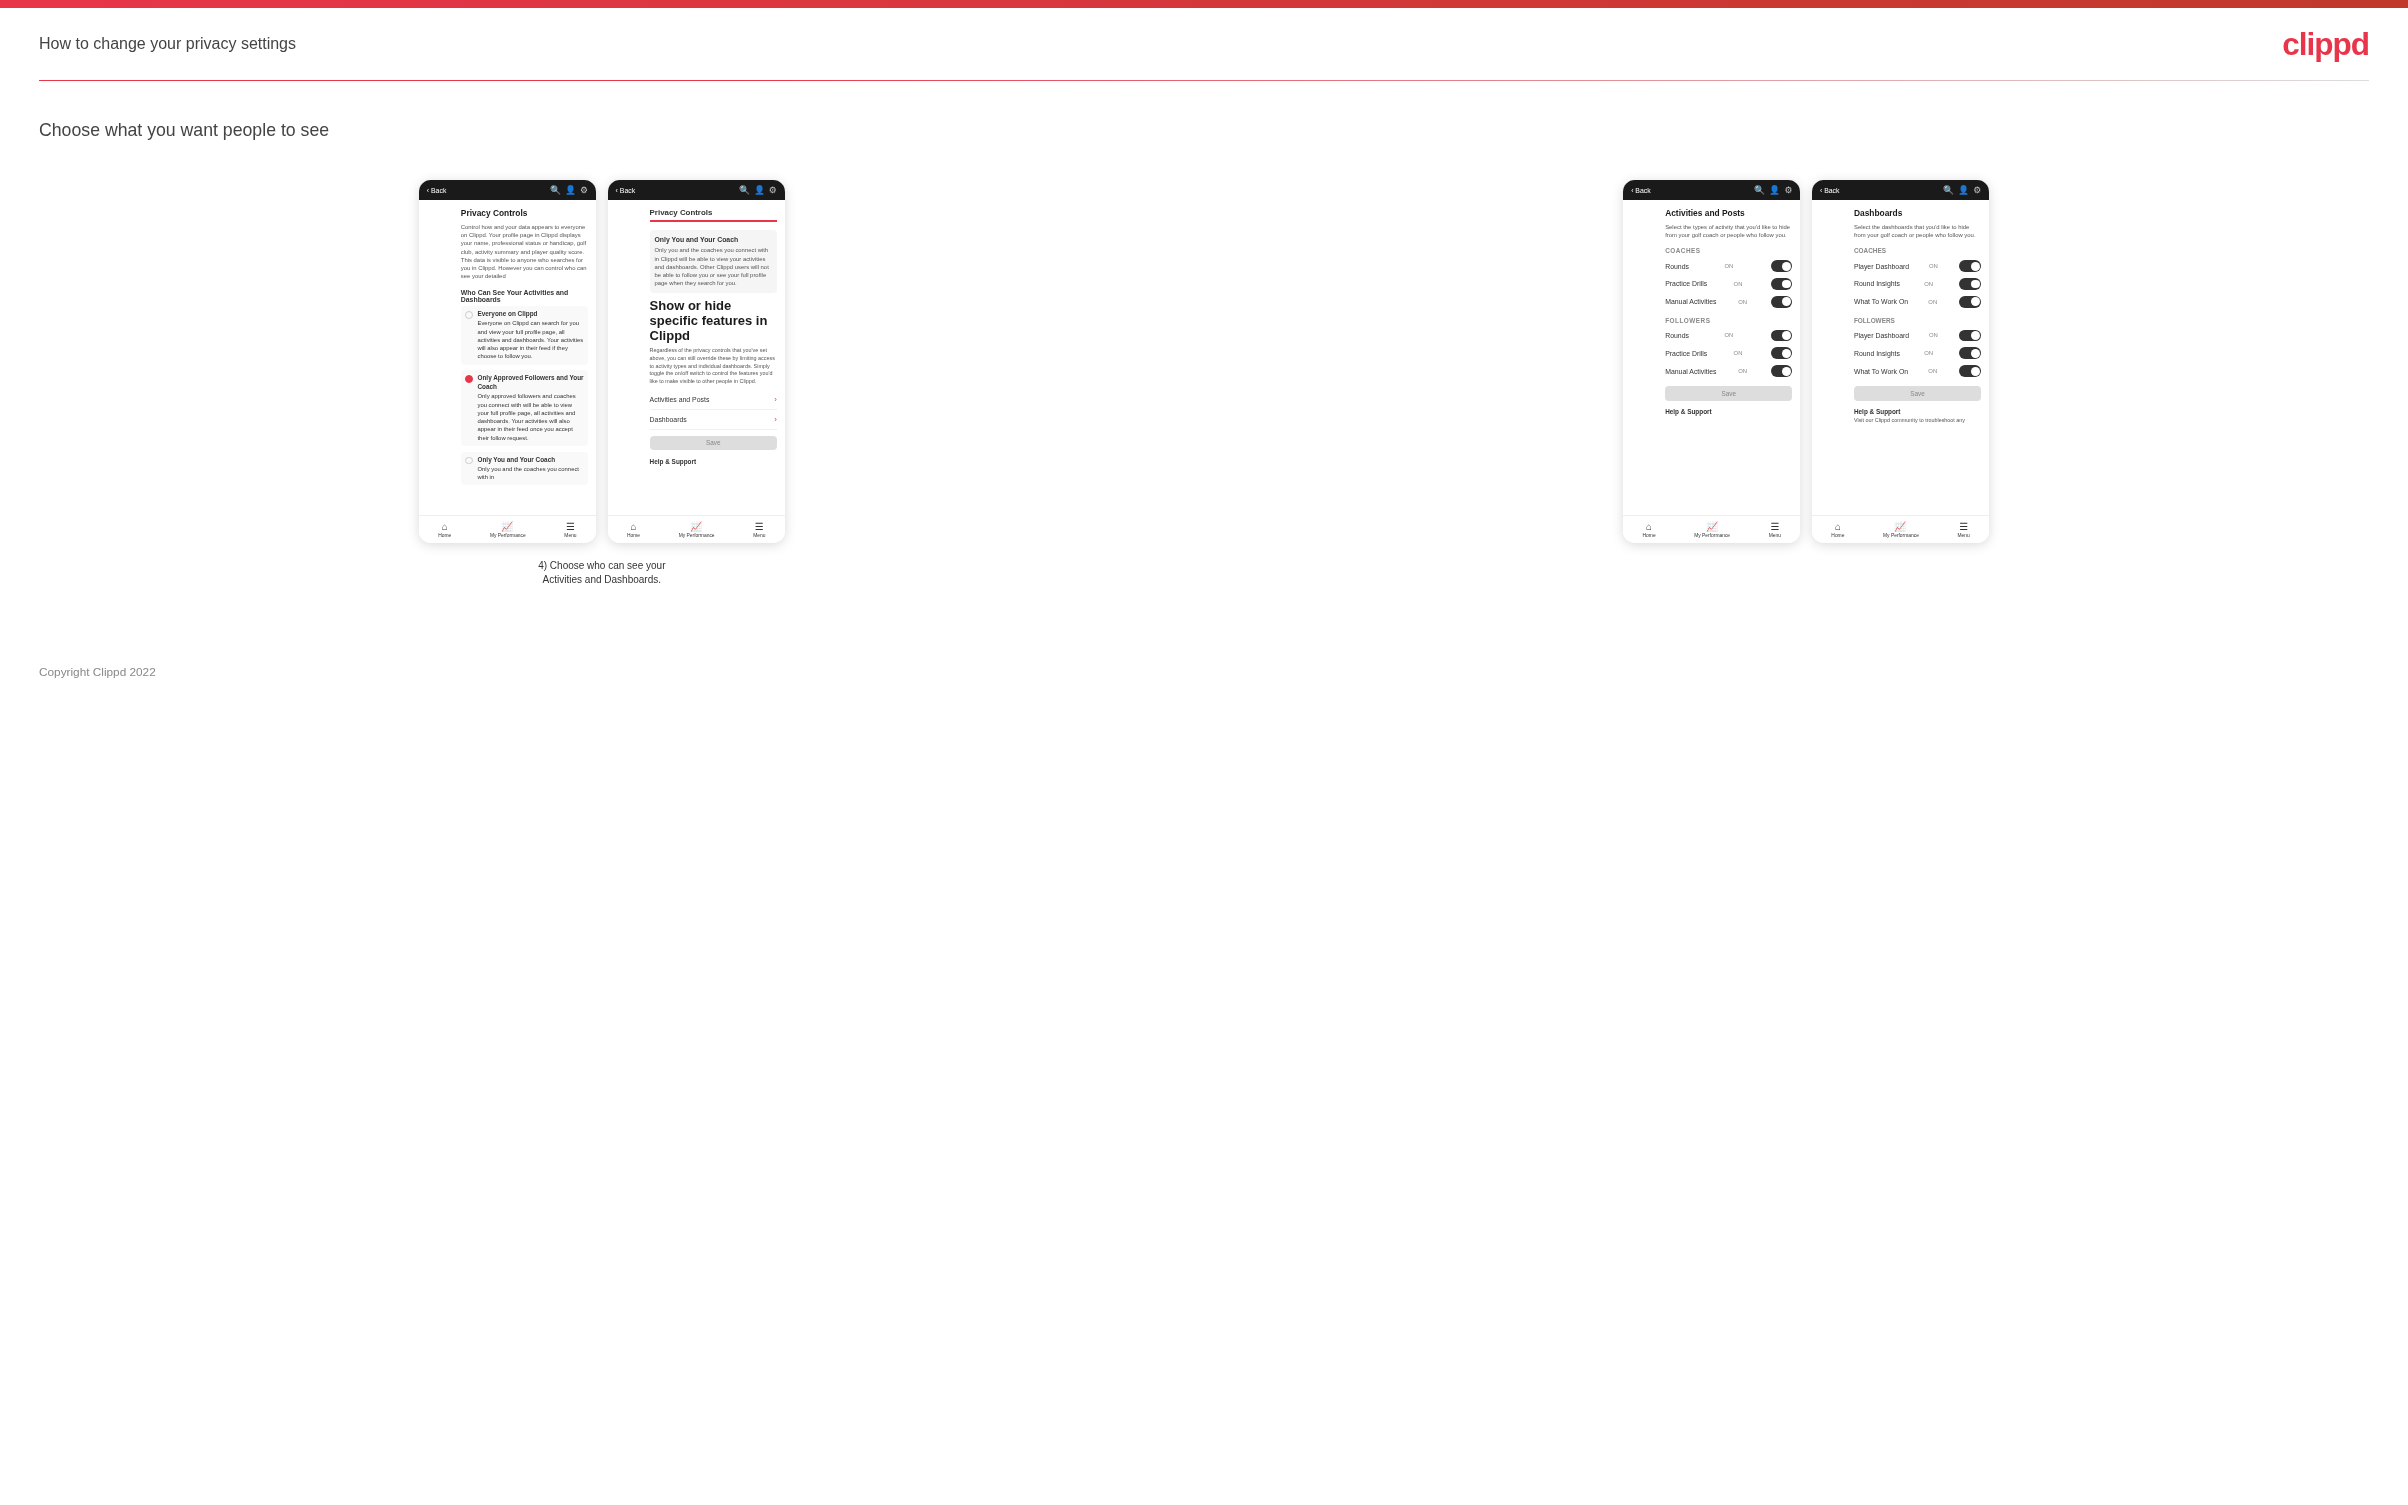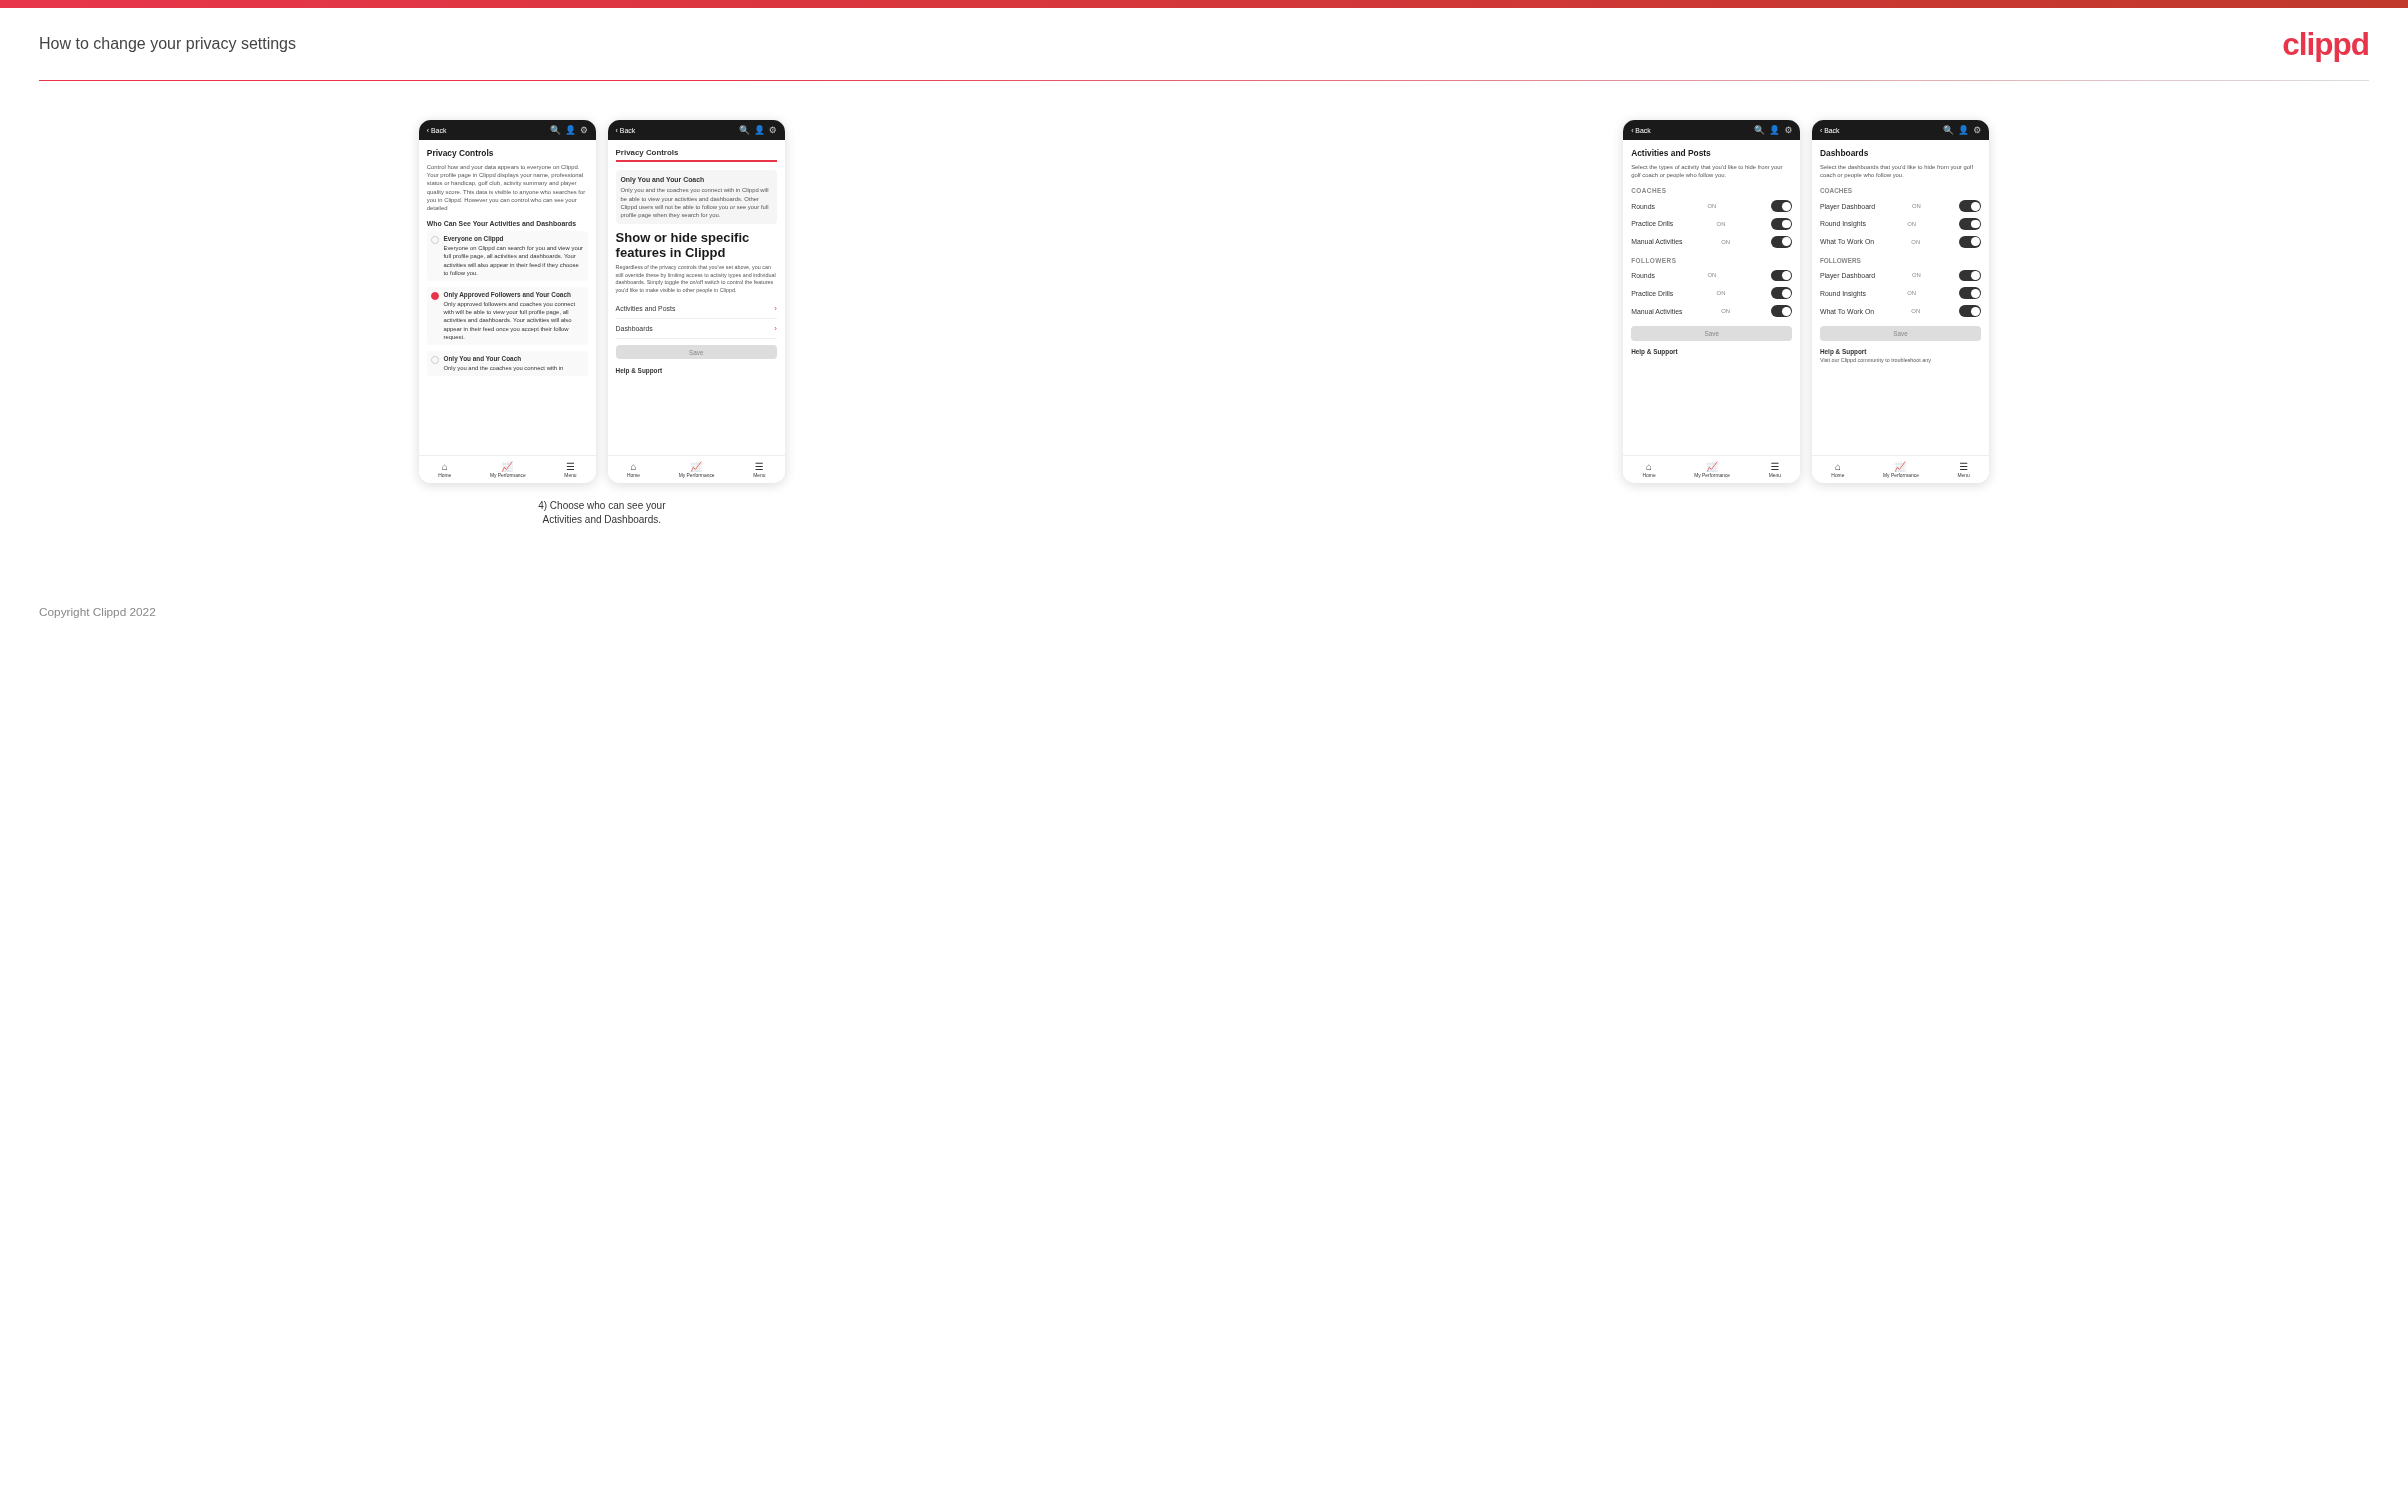--- a/index.html
+++ b/index.html
@@ -101,20 +101,21 @@
       display: flex;
       gap: 3.9px;
       color: #ccc;
       font-size: 8.9px;
     }
 
     .phone-content {
       padding: 7.9px;
       background: #fff;
       min-height: 315px;
+      margin-left: 34px;
     }
 
     .phone-section-title {
       font-size: 8.4px;
       font-weight: 700;
       color: #1a1a1a;
       margin-bottom: 4.9px;
     }
 
     .phone-body-text {
@@ -358,20 +359,21 @@
 
 <div class="header">
   <span class="header-title">How to change your privacy settings</span>
   <span class="logo">clippd</span>
 </div>
 
 <div class="divider"></div>
 
 <div class="main-content">
 
+  <p class="page-subheading">Choose what you want people to see</p>
 
   <div class="screenshots-row">
 
     <div class="screenshot-group">
       <div class="screenshot-pair">
 
         <div class="phone-frame">
           <div class="phone-nav-bar">
             <span class="phone-nav-back">‹ Back</span>
             <div class="phone-nav-icons">

